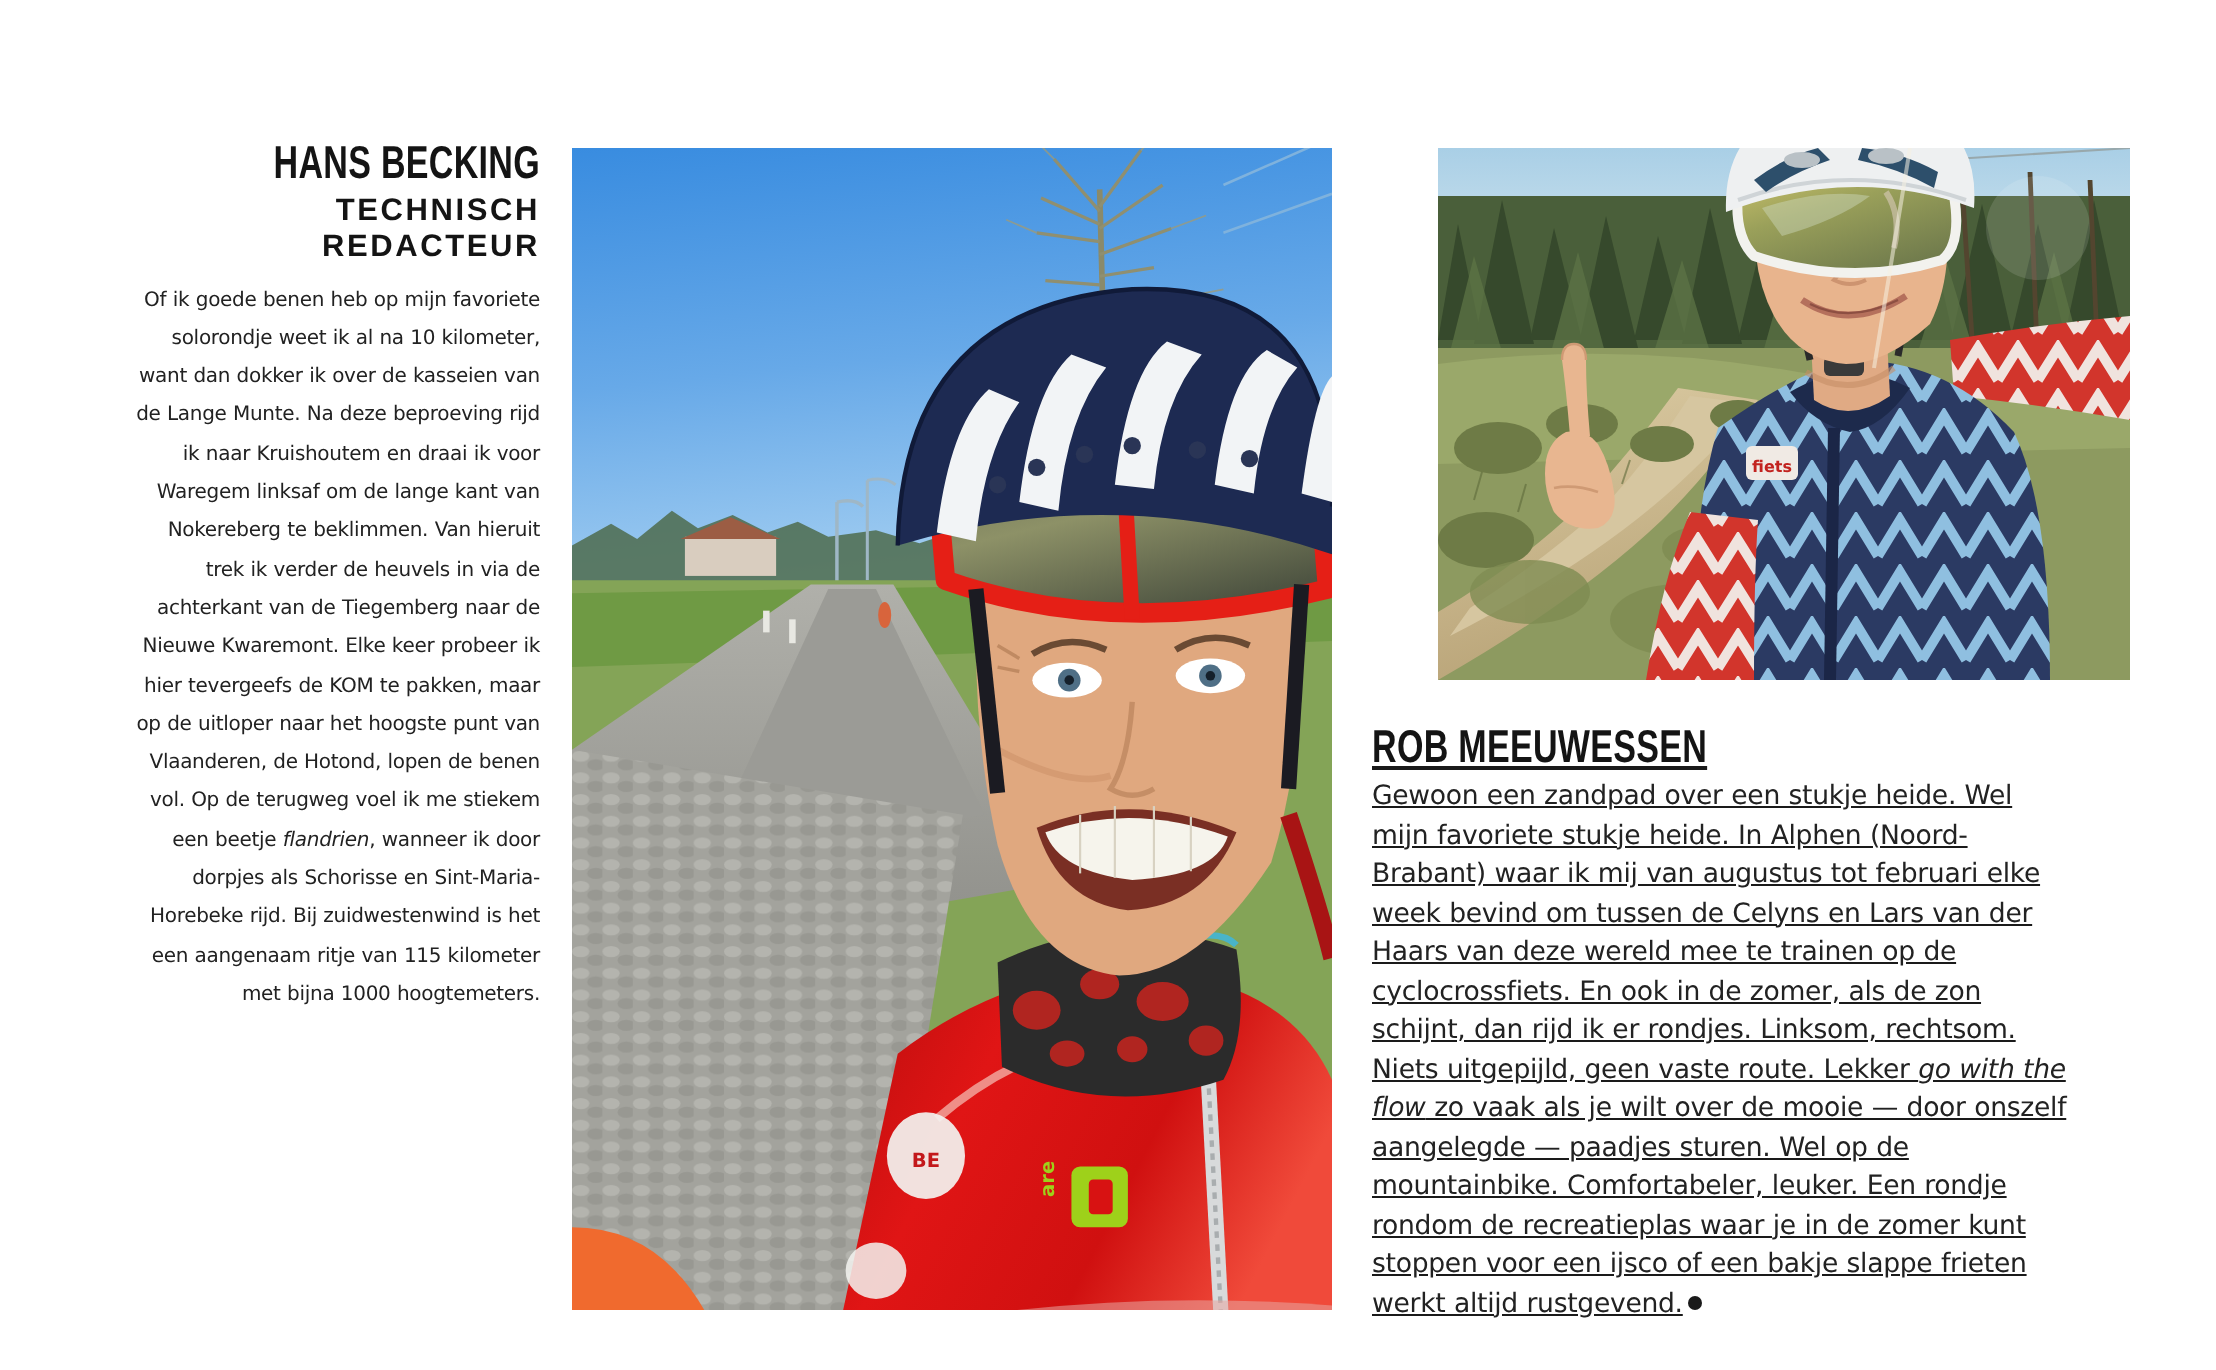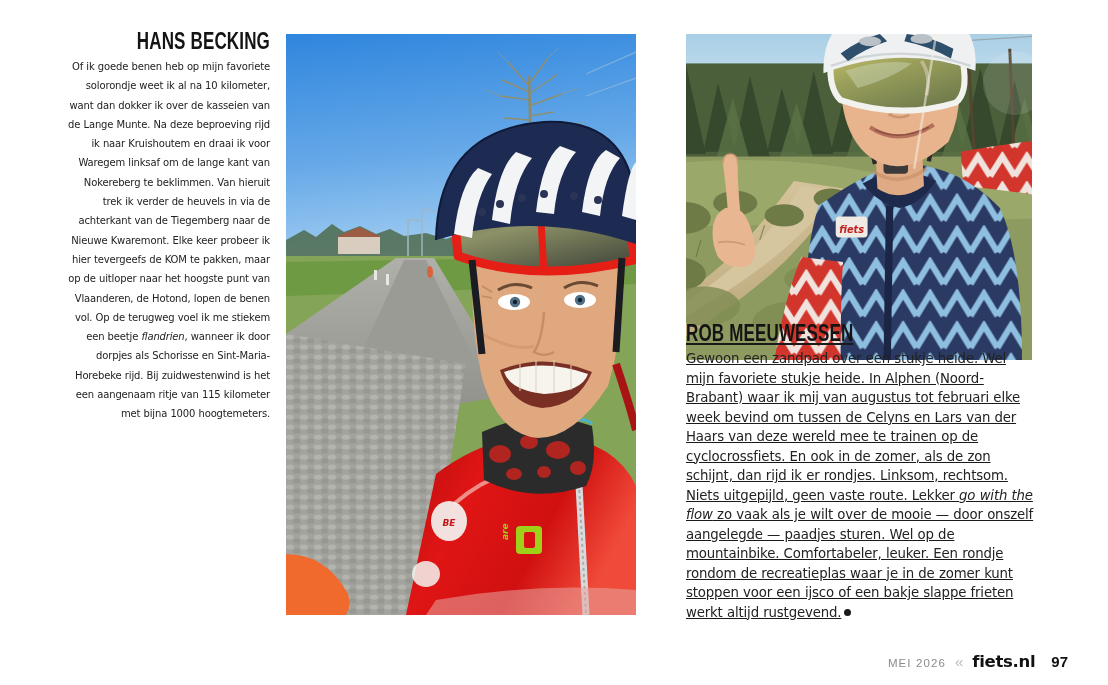--- a/index.html
+++ b/index.html
@@ -14,20 +14,21 @@
     overflow: hidden;
     font-family: "Liberation Sans", sans-serif;
     color: #1a1a1a;
     position: relative;
   }
 
   .page {
     position: absolute;
     inset: 0;
     background: #ffffff;
+    margin-top: 40px;
   }
 
   
   .col-left {
     position: absolute;
     left: 62px;
     top: 30px;
     width: 208px;
     text-align: right;
   }
@@ -91,30 +92,28 @@
 
   
   .photo {
     position: absolute;
     overflow: hidden;
     background: #c9d6e2;
   }
   #photo-road {
     left: 286px;
     top: 34px;
-    width: 350px;
+    width: 380px;
     height: 581px;
-    font-style: italic;
   }
   #photo-heath {
-    left: 686px;
+    left: 719px;
     top: 34px;
     width: 346px;
-    height: 326px;
-    font-style: italic;
+    height: 266px;
   }
   .photo svg { display: block; width: 100%; height: 100%; }
 
   
   .footer {
     position: absolute;
     right: 40px;
     top: 652px;
     display: flex;
     align-items: baseline;
@@ -148,20 +147,21 @@
     margin-left: 7px;
   }
 </style>
 </head>
 <body>
 
 <div class="page">
 
   <div class="col-left">
     <h2 class="author-name">HANS BECKING</h2>
+    <h3 class="author-role"><span>TECHNISCH REDACTEUR</span></h3>
     <p class="body-text">Of ik goede benen heb op mijn favoriete solorondje weet ik al na 10 kilometer, want dan dokker ik over de kasseien van de Lange Munte. Na deze beproeving rijd ik naar Kruishoutem en draai ik voor Waregem linksaf om de lange kant van Nokereberg te beklimmen. Van hieruit trek ik verder de heuvels in via de achterkant van de Tiegemberg naar de Nieuwe Kwaremont. Elke keer probeer ik hier tevergeefs de KOM te pakken, maar op de uitloper naar het hoogste punt van Vlaanderen, de Hotond, lopen de benen vol. Op de terugweg voel ik me stiekem een beetje <i>flandrien</i>, wanneer ik door dorpjes als Schorisse en Sint-Maria-Horebeke rijd. Bij zuidwestenwind is het een aangenaam ritje van 115 kilometer met bijna 1000 hoogtemeters.</p>
   </div>
 
   <div class="photo" id="photo-road">
     <svg viewBox="0 0 350 581" preserveAspectRatio="xMidYMid slice" role="img">
       <defs>
         <linearGradient id="skyG" x1="0" y1="0" x2="0.15" y2="1">
           <stop offset="0%" stop-color="#2f86de"></stop>
           <stop offset="55%" stop-color="#67a9e8"></stop>
           <stop offset="100%" stop-color="#a9d2f2"></stop>

